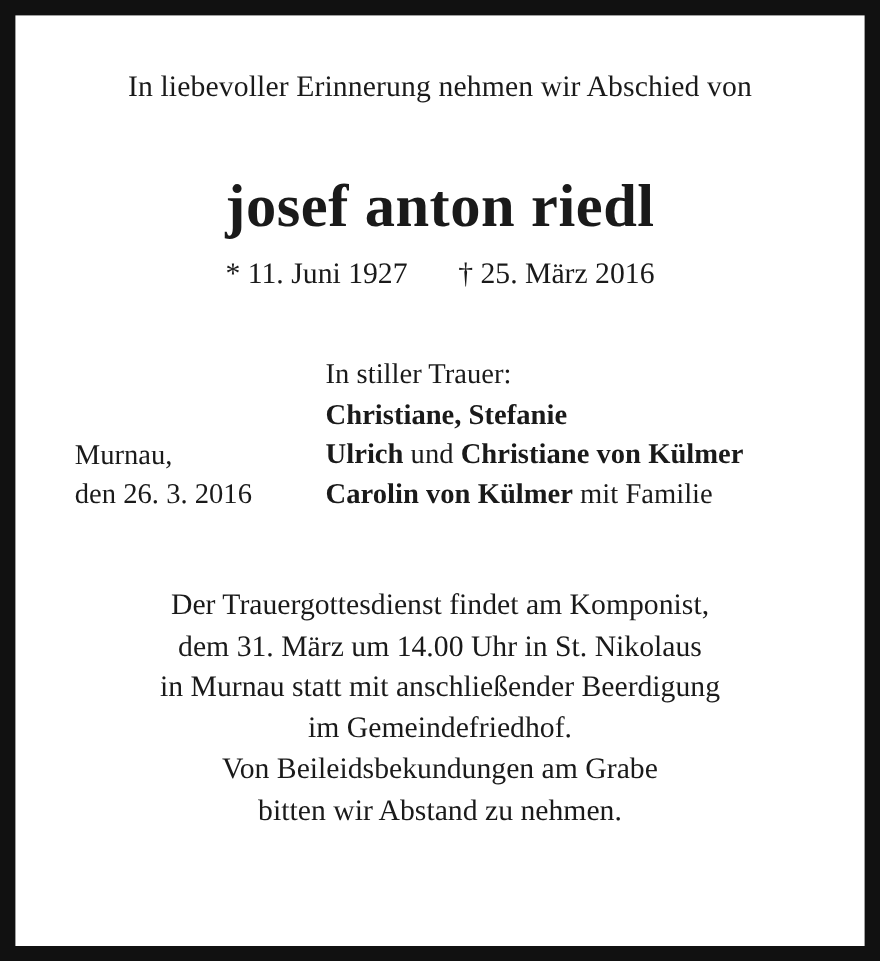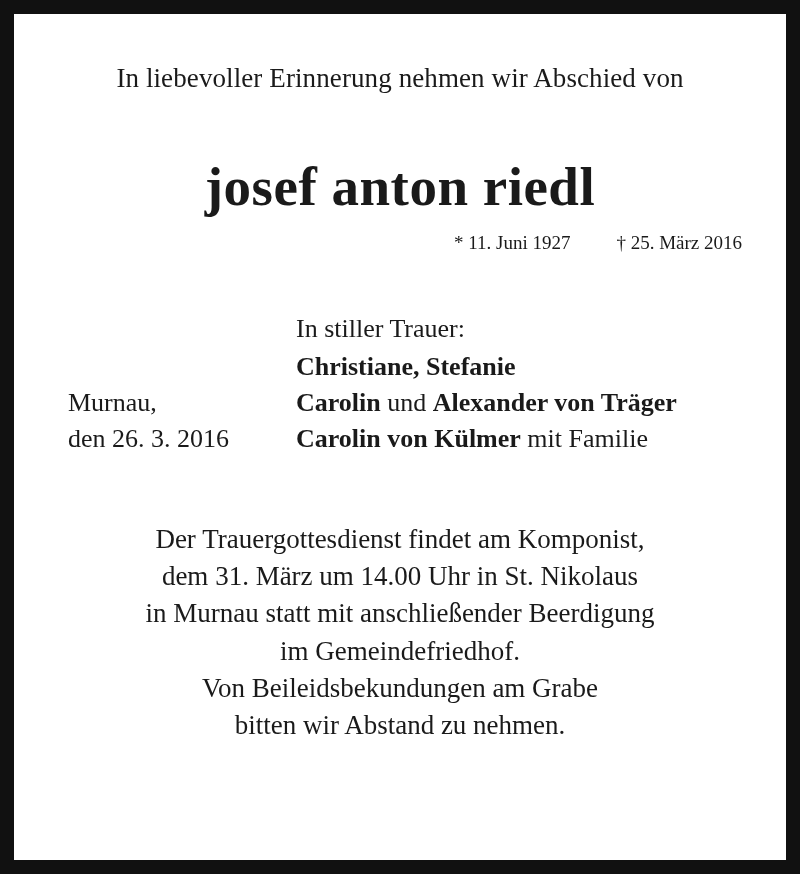--- a/index.html
+++ b/index.html
@@ -44,24 +44,23 @@
     margin-top: 62px;
     margin-bottom: 15px;
     line-height: 1.05;
   }
   .subtitle {
     font-size: 27px;
     line-height: 1.34;
     margin-top: 14px;
   }
   .dates {
-    font-size: 19px;
+    font-size: 27px;
     margin-top: 14px;
     line-height: 1.3;
-    text-align: right;
   }
   .dates .birth {
     margin-right: 46px;
   }
   .mourning-block {
     margin-top: 56px;
     display: flex;
     flex-direction: row;
     align-items: flex-start;
     justify-content: flex-start;
@@ -112,21 +111,21 @@
     </div>
 
     <div class="mourning-block">
       <div class="place-col">
         <div>Murnau,</div>
         <div>den 26. 3. 2016</div>
       </div>
       <div class="family-col">
         <div class="heading">In stiller Trauer:</div>
         <div class="names">Christiane, Stefanie</div>
-        <div class="names"><span>Carolin</span><span class="plain"> und </span><span>Alexander von Träger</span></div>
+        <div class="names"><span>Ulrich</span><span class="plain"> und </span><span>Christiane von Külmer</span></div>
         <div class="names"><span>Carolin von Külmer</span><span class="plain"> mit Familie</span></div>
       </div>
     </div>
 
     <div class="service">
       <div>Der Trauergottesdienst findet am Komponist,</div>
       <div>dem 31. März um 14.00 Uhr in St. Nikolaus</div>
       <div>in Murnau statt mit anschließender Beerdigung</div>
       <div>im Gemeindefriedhof.</div>
       <div>Von Beileidsbekundungen am Grabe</div>

